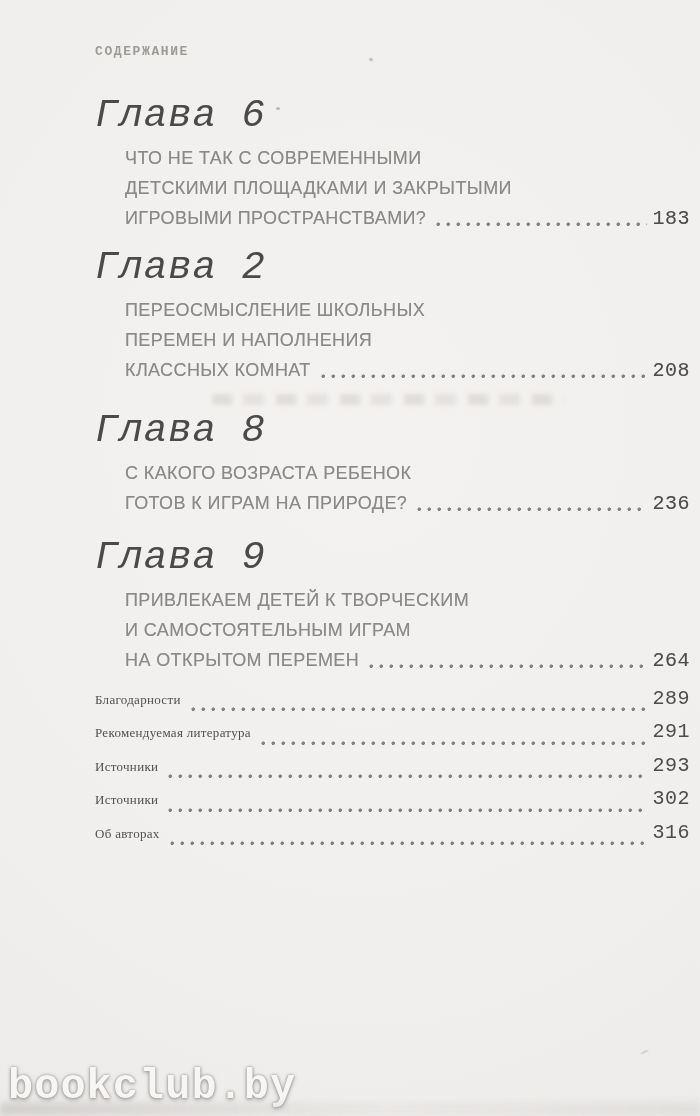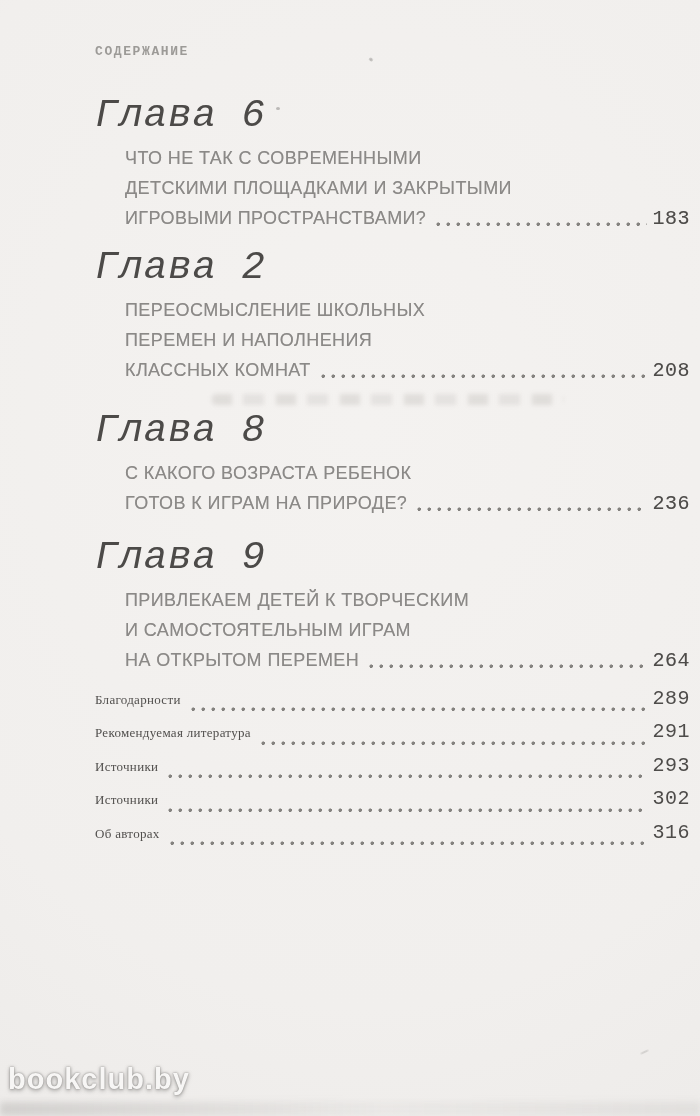--- a/index.html
+++ b/index.html
@@ -100,23 +100,23 @@
     border-radius: 50%;
     filter: blur(0.4px);
   }
   .speck1 { left: 369px; top: 58px; transform: rotate(40deg); }
   .speck2 { left: 276px; top: 107px; }
   .speck3 { left: 640px; top: 1051px; width: 9px; height: 2px; transform: rotate(-25deg); opacity: 0.5; }
 
   .watermark {
     position: absolute;
     left: 8px; top: 1063px;
-    font-family: Liberation Sans, sans-serif;
+    font-family: Liberation Mono, monospace;
     font-weight: bold;
-    font-size: 29px;
+    font-size: 42px;
     letter-spacing: 1px;
     color: rgba(252,251,250,0.96);
     text-shadow:
       0 0 3px rgba(138,136,134,0.75),
       0 2px 4px rgba(128,126,124,0.55),
       0 0 1px rgba(120,118,116,0.8);
   }
 </style>
 </head>
 <body>

